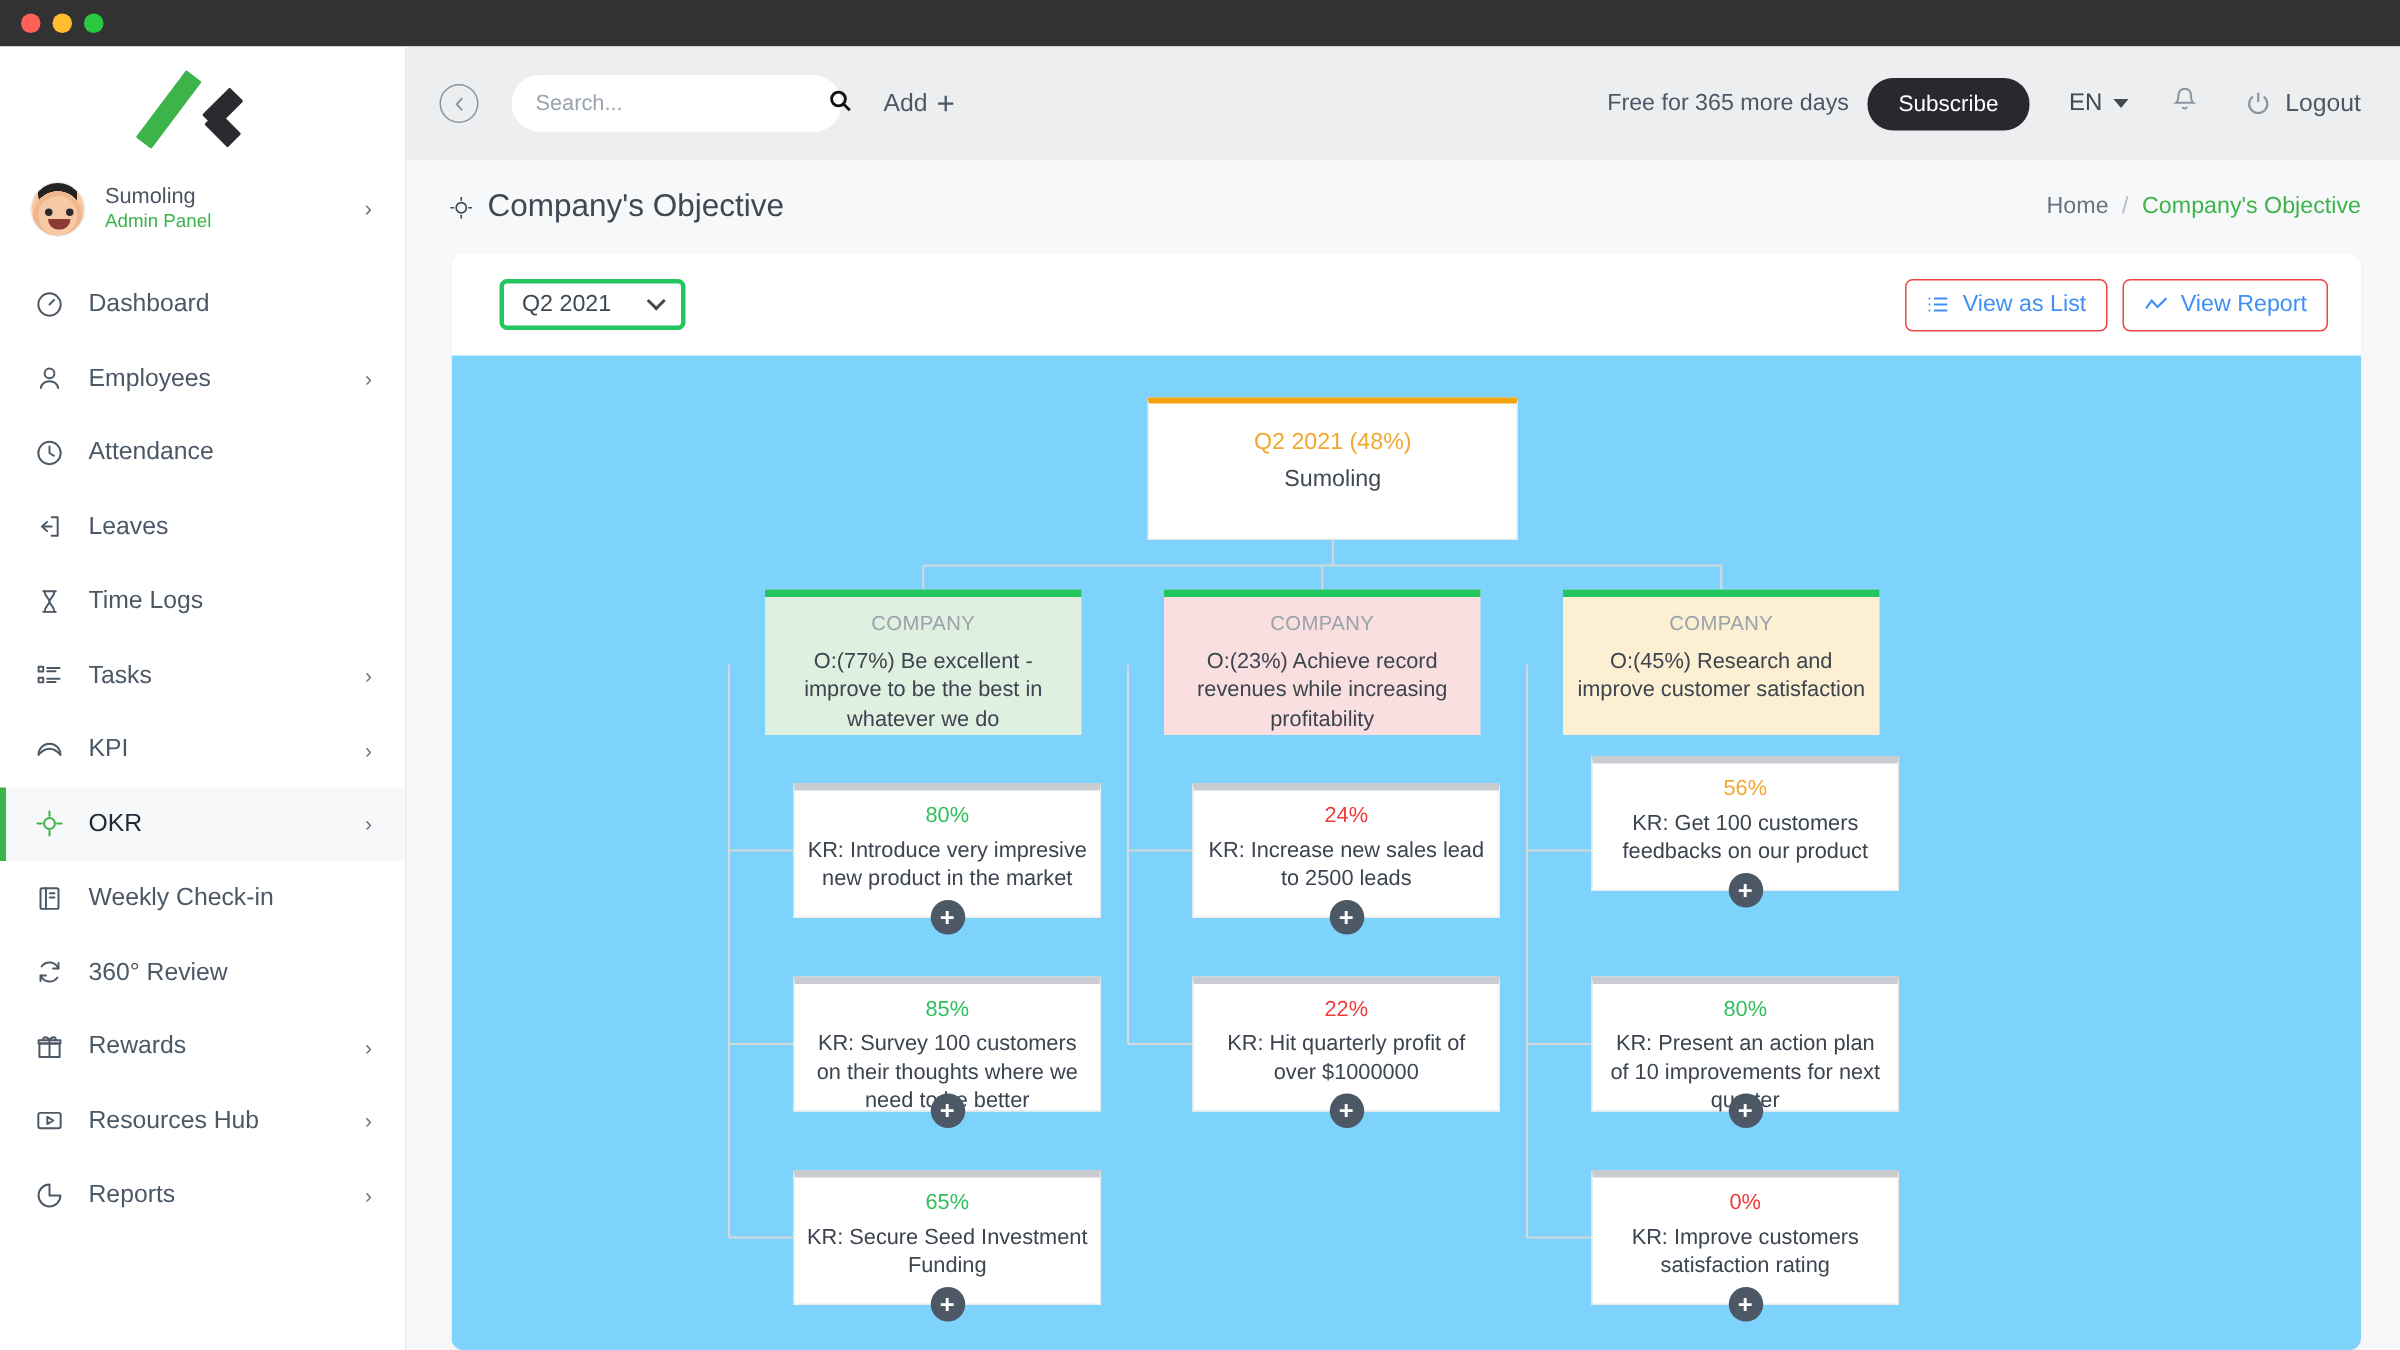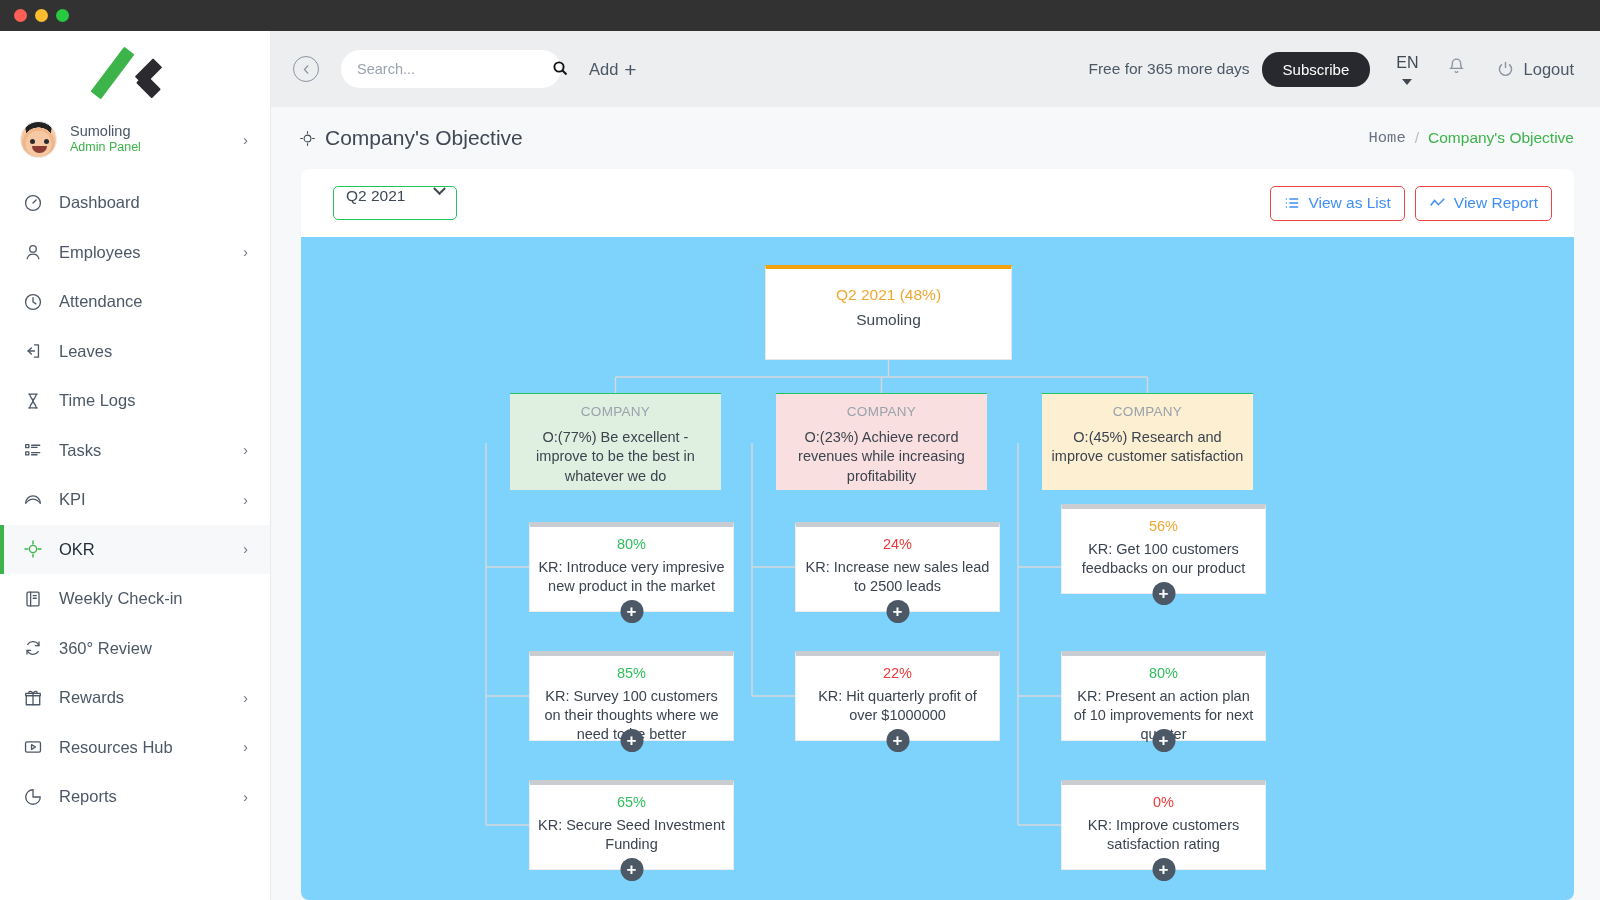--- a/index.html
+++ b/index.html
@@ -118,46 +118,46 @@
     margin-left: 28px; font-size: 16.5px; color: #4c5866; display: flex; align-items: center; gap: 6px; cursor: pointer;
   }
   .add-btn .plus { font-size: 21px; font-weight: 300; line-height: 1; color: #4c5866; }
   .top-right { margin-left: auto; display: flex; align-items: center; gap: 0; }
   .free-text { font-size: 15.5px; color: #4c5866; margin-right: 12px; margin-left: 43px; }
   .subscribe {
     background: #27292e; color: #fff; border: none; border-radius: 17px;
     padding: 9px 21px; font-size: 15px; cursor: pointer;
     font-family: "Liberation Sans", sans-serif;
   }
-  .lang { margin-left: 26px; display: flex; align-items: center; gap: 7px; font-size: 16px; color: #3f4853; cursor: pointer; flex-direction: column; }
+  .lang { margin-left: 26px; display: flex; align-items: center; gap: 7px; font-size: 16px; color: #3f4853; cursor: pointer; }
   .caret { width: 0; height: 0; border-left: 5px solid transparent; border-right: 5px solid transparent; border-top: 6px solid #3f4853; }
   .bell { margin-left: 28px; cursor: pointer; color: #6b7280; }
   .logout { margin-left: 30px; display: flex; align-items: center; gap: 9px; font-size: 16.5px; color: #4c5866; cursor: pointer; }
 
   .pagehead {
     height: 62px; display: flex; align-items: center; padding: 0 26px 0 28px; background: #f7f8fa;
   }
   .pagetitle { display: flex; align-items: center; gap: 9px; font-size: 21px; color: #3f4853; }
   .breadcrumb { margin-left: auto; font-size: 15.5px; display: flex; gap: 9px; align-items: center; }
-  .breadcrumb .home { color: #6b7280; cursor: pointer; font-family: Liberation Mono, monospace; }
+  .breadcrumb .home { color: #6b7280; cursor: pointer; }
   .breadcrumb .sep { color: #b6bcc4; }
   .breadcrumb .cur { color: #3cb44a; }
 
   .card {
     margin: 0 26px 0 30px; background: #fff; border-radius: 8px;
     flex: 1; display: flex; flex-direction: column; overflow: hidden;
     box-shadow: 0 1px 2px rgba(0,0,0,0.04);
   }
   .card-toolbar {
     height: 68px; display: flex; align-items: center; padding: 0 22px 0 32px;
   }
   .qsel {
     position: relative; width: 124px; height: 34px;
-    border: 1px solid #22c55e; border-radius: 5px; background: #fff;
-    display: flex; align-items: flex-start; padding: 0 12px;
+    border: 3px solid #22c55e; border-radius: 5px; background: #fff;
+    display: flex; align-items: center; padding: 0 12px;
     font-size: 15.5px; color: #3f4853; cursor: pointer;
   }
   .qsel .dd-caret {
     margin-left: auto; width: 9px; height: 9px;
     border-right: 2px solid #3f4853; border-bottom: 2px solid #3f4853;
     transform: rotate(45deg) translate(-2px,-2px);
   }
   .toolbar-right { margin-left: auto; display: flex; gap: 10px; }
   .btn-outline {
     border: 1px solid #ef4444; color: #3f8ff5; background: #fff;
@@ -175,21 +175,21 @@
 
   .root-node {
     left: 464px; top: 28px; width: 247px; height: 95px;
     border: 1px solid #e6e6e6; border-top: 4px solid #f2a20c;
     text-align: center; padding-top: 17px;
   }
   .root-q { font-size: 15.5px; color: #f0a830; }
   .root-name { font-size: 15.5px; color: #3f4853; margin-top: 7px; }
 
   .obj-node {
-    width: 211px; height: 97px; border-top: 1px solid #22c55e;
+    width: 211px; height: 97px; border-top: 5px solid #22c55e;
     text-align: center; padding: 10px 9px 0 9px;
   }
   .obj-kind { font-size: 13.5px; color: #9aa2ac; letter-spacing: 0.3px; }
   .obj-text { font-size: 14.5px; color: #3c4450; line-height: 1.33; margin-top: 9px; }
   .obj-1 { left: 209px; top: 156px; background: #dff0e1; }
   .obj-2 { left: 475px; top: 156px; background: #fadfe0; }
   .obj-3 { left: 741px; top: 156px; background: #fcefd2; }
 
   .kr-node {
     width: 205px; height: 90px; background: #fff;

